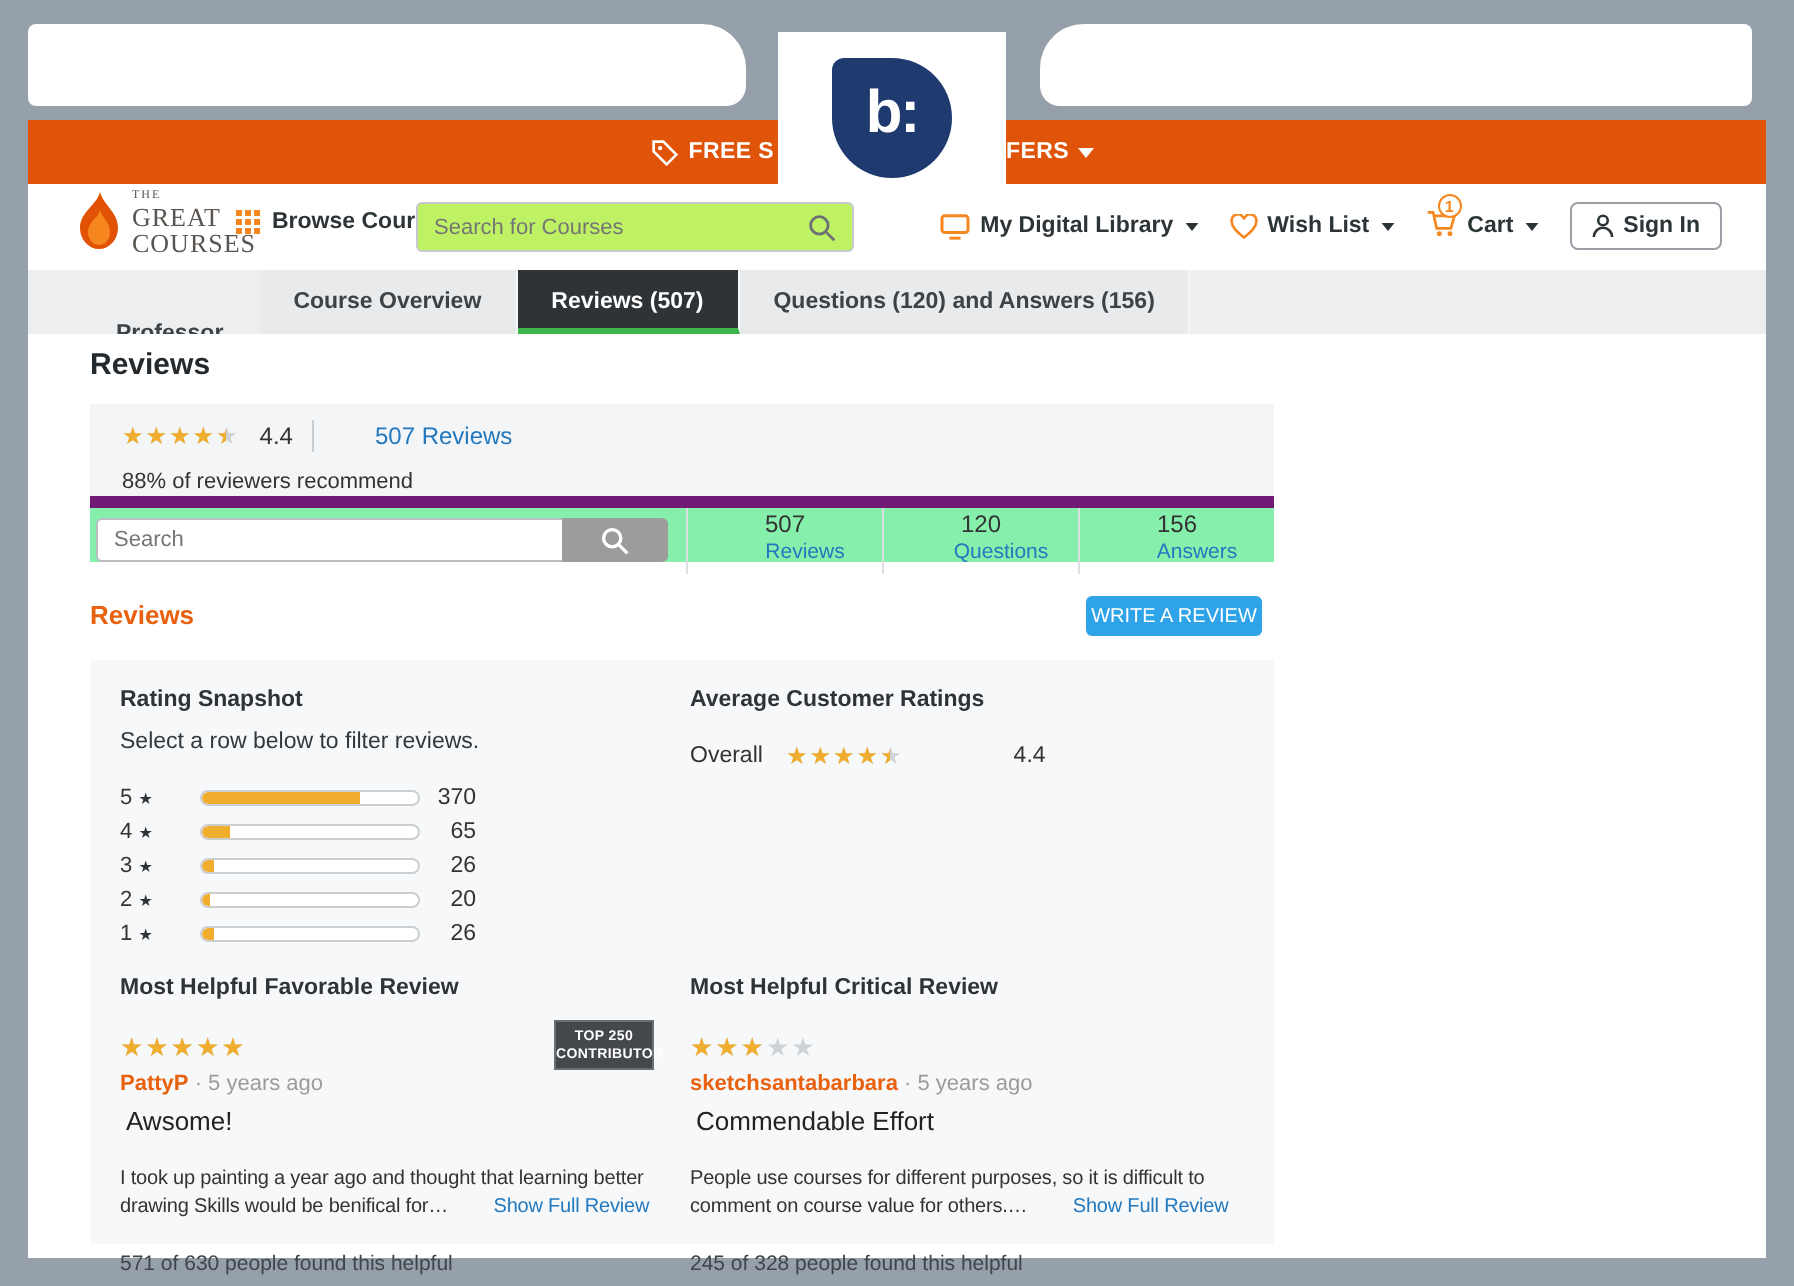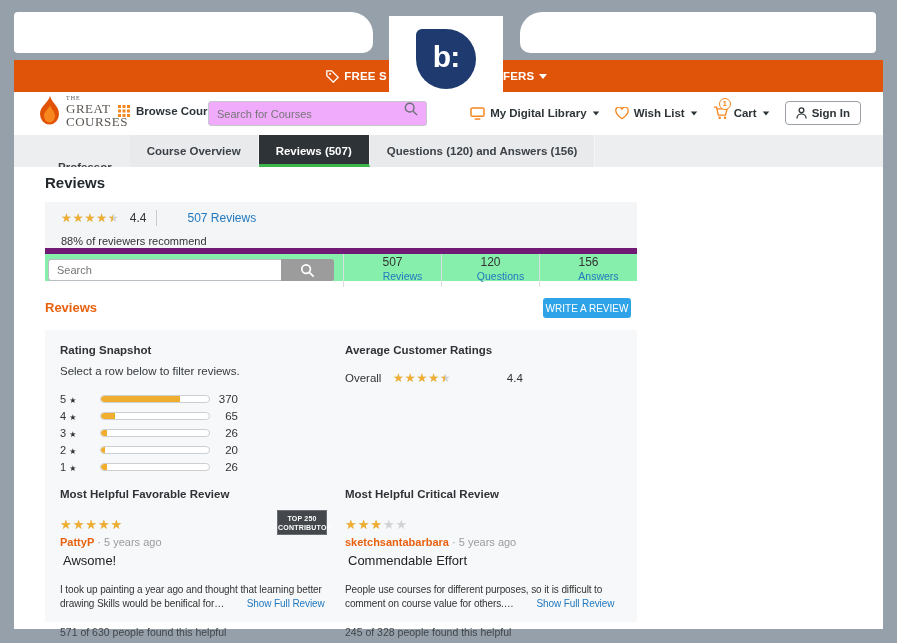--- a/index.html
+++ b/index.html
@@ -28,22 +28,22 @@
 
   
   .site-header { position:absolute; left:14px; top:92px; width:869px; height:43px; background:#fff; z-index:1; }
   .brand { position:absolute; left:24px; top:3px; display:flex; align-items:flex-start; gap:4px; }
   .brand-text { font-family:"Liberation Serif", serif; color:#5A5550; line-height:1; }
   .brand-the { font-size:6px; letter-spacing:1px; margin-bottom:1px; }
   .brand-big { font-size:13px; letter-spacing:.5px; }
   .browse { position:absolute; left:104px; top:13px; display:flex; align-items:center; gap:6px;
             font-size:11.5px; font-weight:bold; color:#2D3438; cursor:pointer; }
   .hdr-search { position:absolute; left:194px; top:9px; width:219px; height:25px;
-                border:1px solid #C5C9CC; border-radius:3px; background:#f0abfc;
-                display:flex; }
+                border:1px solid #C5C9CC; border-radius:3px; background:#bef264;
+                display:flex; align-items:center; }
   .hdr-search input { flex:1; border:none; outline:none; font-size:11px; color:#333; padding:0 8px;
                       font-family:"Liberation Sans", sans-serif; background:transparent; }
   .header-nav { position:absolute; right:22px; top:9px; display:flex; align-items:center; gap:15px; }
   .nav-item { display:flex; align-items:center; gap:5px; font-size:11.5px; font-weight:bold; color:#2D3438; cursor:pointer; }
   .nav-item .caret { border-top-color:#2D3438; transform:scale(.8); }
   .cart-wrap { position:relative; }
   .cart-badge { position:absolute; top:-7px; left:6px; width:12px; height:12px; border:1px solid #F6871F;
                 border-radius:50%; background:#fff; color:#F6871F; font-size:8px; font-weight:bold;
                 display:flex; align-items:center; justify-content:center; }
   .signin-btn { display:flex; align-items:center; gap:5px; border:1px solid #9AA0A6; border-radius:4px;

